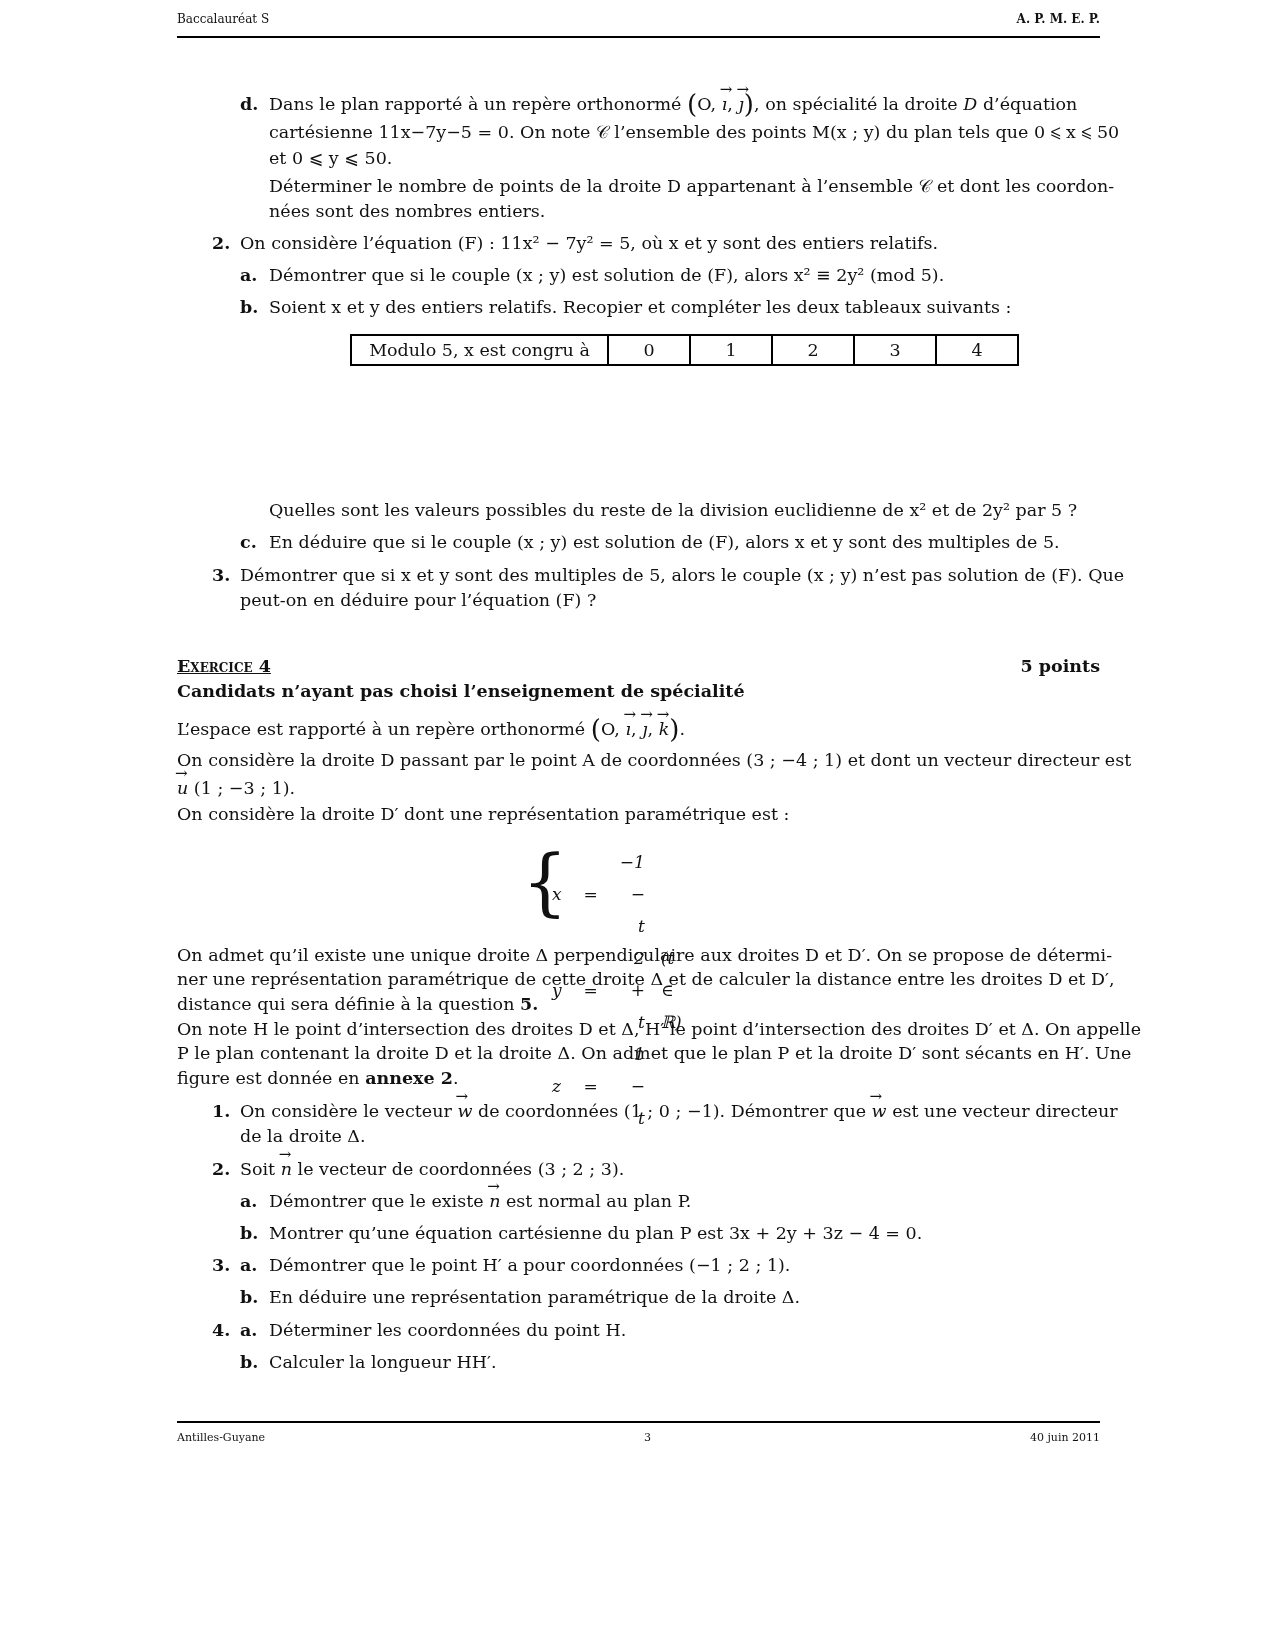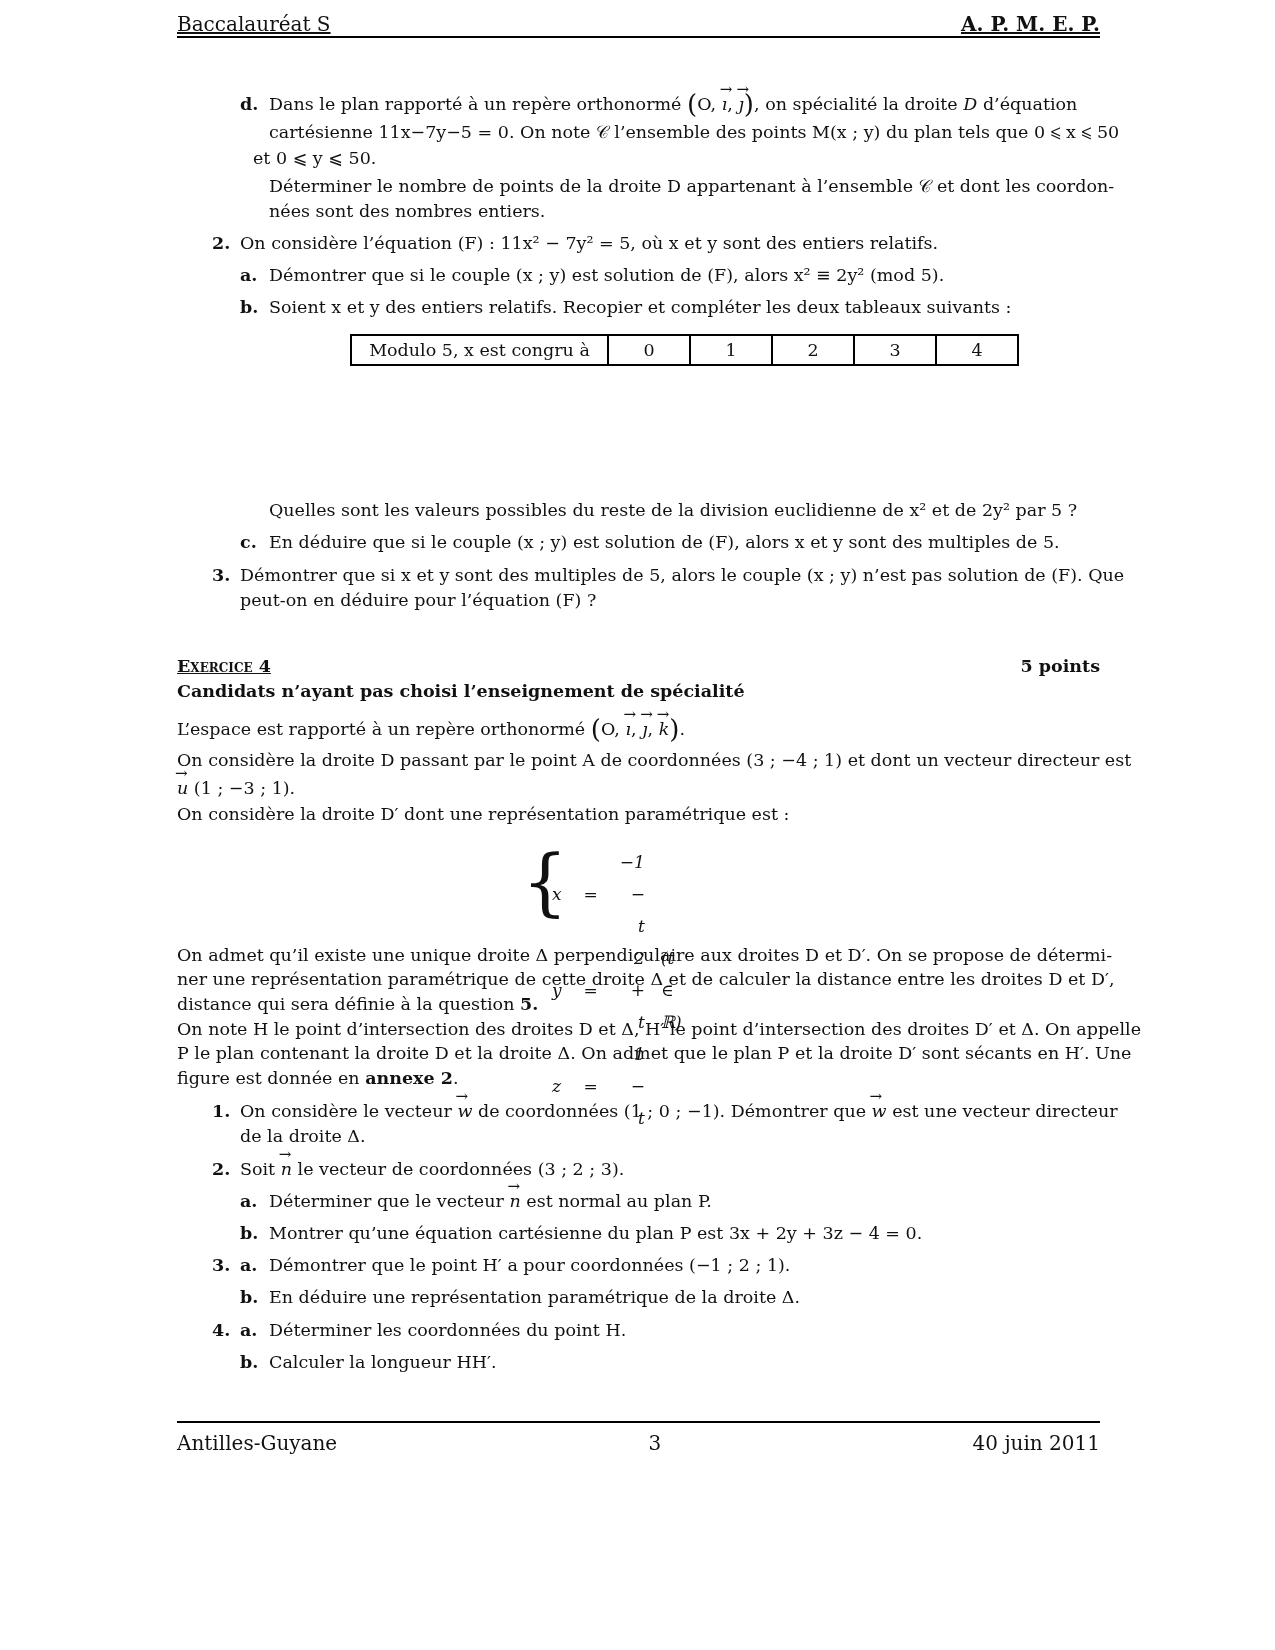--- a/index.html
+++ b/index.html
@@ -1,21 +1,21 @@
 <!DOCTYPE html>
 <html><head>
 <meta charset="utf-8">
 <style>
   html, body { margin:0; padding:0; background:#fff; }
   body { width:1275px; height:1650px; position:relative; font-family:"DejaVu Serif", serif; color:#111; font-size:17.5px; }
   .page { position:absolute; left:177px; width:923px; top:0; }
-  .hdr { position:absolute; top:12px; left:0; width:923px; display:flex; justify-content:space-between; font-size:20px;text-decoration:underline; }
+  .hdr { position:absolute; top:12px; left:0; width:923px; display:flex; justify-content:space-between; font-size:12px; }
   .hdr .r { font-weight:bold; }
   .rule { position:absolute; left:0; width:923px; height:2px; background:#000; }
-  .ftr { position:absolute; top:1431px; left:0; width:923px; display:flex; justify-content:space-between; font-size:20px; }
+  .ftr { position:absolute; top:1431px; left:0; width:923px; display:flex; justify-content:space-between; font-size:11px; }
   .ln { position:absolute; white-space:nowrap; line-height:24px; }
   .b { font-weight:bold; }
   i, .it { font-style:italic; }
   .vec { position:relative; display:inline-block; font-style:italic; }
   .vec::before { content:"→"; position:absolute; top:-15px; left:-2px; font-style:normal; font-size:15px; }
   .big { font-size:26px; vertical-align:-3px; font-weight:300; }
   table.mod { position:absolute; border-collapse:collapse; font-size:17.5px; }
   table.mod td { border:2px solid #000; height:28px; text-align:center; padding:0; }
   table.mod td.h { width:255px; }
   table.mod td.c { width:80px; }
@@ -40,21 +40,21 @@
   <div class="ln b" style="left:63px;top:92px">d.</div>
   <div class="ln" style="left:92px;top:92px">
     <span>Dans le plan rapporté à un repère orthonormé</span>
     <span class="big">(</span><span>O,</span>
     <span class="vec">ı</span>,
     <span class="vec">ȷ</span><span class="big">)</span><span>, on spécialité la droite</span>
     <i>D</i>
     <span>d’équation</span>
   </div>
   <div class="ln" style="left:92px;top:120px">cartésienne 11x−7y−5 = 0. On note 𝒞 l’ensemble des points M(x ; y) du plan tels que 0 ⩽ x ⩽ 50</div>
-  <div class="ln" style="left:76px;top:146px">et 0 ⩽ y ⩽ 50.</div>
+  <div class="ln" style="left:92px;top:146px">et 0 ⩽ y ⩽ 50.</div>
   <div class="ln" style="left:92px;top:174px">Déterminer le nombre de points de la droite D appartenant à l’ensemble 𝒞 et dont les coordon-</div>
   <div class="ln" style="left:92px;top:199px">nées sont des nombres entiers.</div>
 
   <div class="ln b" style="left:35px;top:231px">2.</div>
   <div class="ln" style="left:63px;top:231px">On considère l’équation (F) : 11x² − 7y² = 5, où x et y sont des entiers relatifs.</div>
   <div class="ln b" style="left:63px;top:263px">a.</div>
   <div class="ln" style="left:92px;top:263px">Démontrer que si le couple (x ; y) est solution de (F), alors x² ≡ 2y² (mod 5).</div>
   <div class="ln b" style="left:63px;top:295px">b.</div>
   <div class="ln" style="left:92px;top:295px">Soient x et y des entiers relatifs. Recopier et compléter les deux tableaux suivants :</div>
 
@@ -152,21 +152,21 @@
   <div class="ln" style="left:63px;top:1124px">de la droite Δ.</div>
 
   <div class="ln b" style="left:35px;top:1157px">2.</div>
   <div class="ln" style="left:63px;top:1157px">
     <span>Soit</span>
     <span class="vec">n</span>
     <span>le vecteur de coordonnées (3 ; 2 ; 3).</span>
   </div>
   <div class="ln b" style="left:63px;top:1189px">a.</div>
   <div class="ln" style="left:92px;top:1189px">
-    <span>Déterminer que le vecteur</span>
+    <span>Démontrer que le existe</span>
     <span class="vec">n</span>
     <span>est normal au plan P.</span>
   </div>
   <div class="ln b" style="left:63px;top:1221px">b.</div>
   <div class="ln" style="left:92px;top:1221px">Montrer qu’une équation cartésienne du plan P est 3x + 2y + 3z − 4 = 0.</div>
 
   <div class="ln b" style="left:35px;top:1253px">3.</div>
   <div class="ln b" style="left:63px;top:1253px">a.</div>
   <div class="ln" style="left:92px;top:1253px">Démontrer que le point H′ a pour coordonnées (−1 ; 2 ; 1).</div>
   <div class="ln b" style="left:63px;top:1285px">b.</div>

